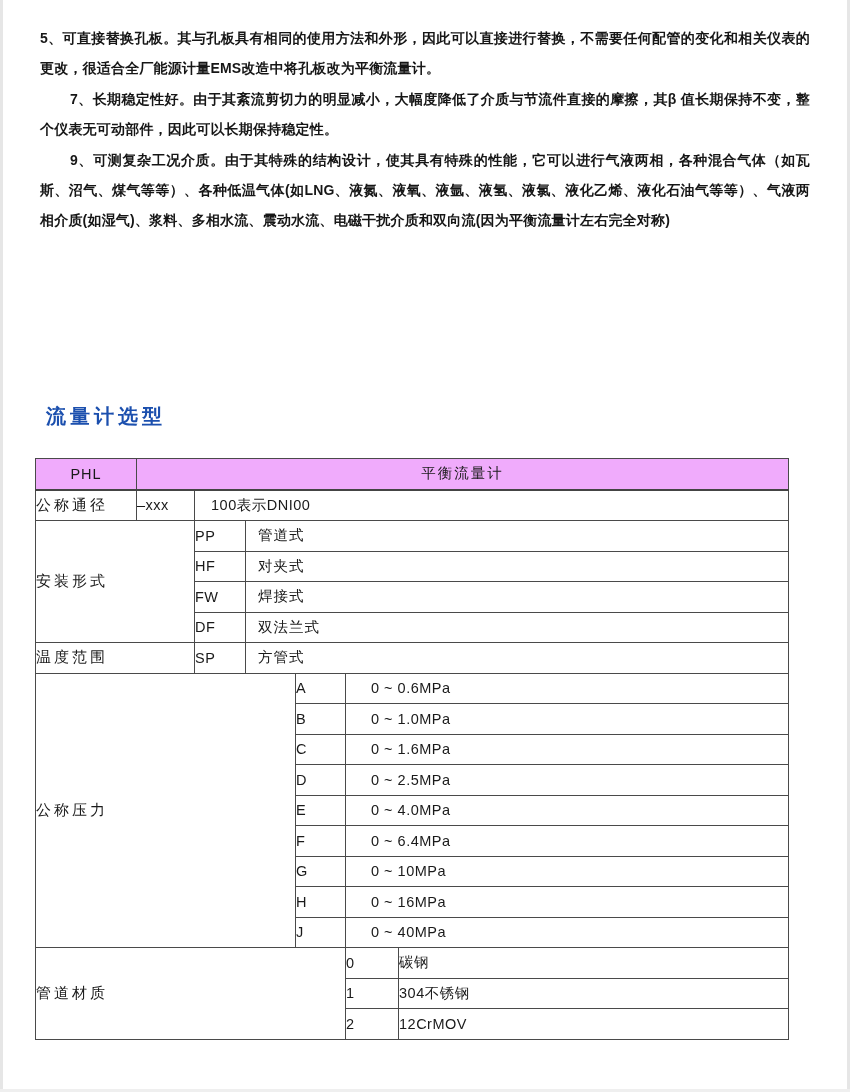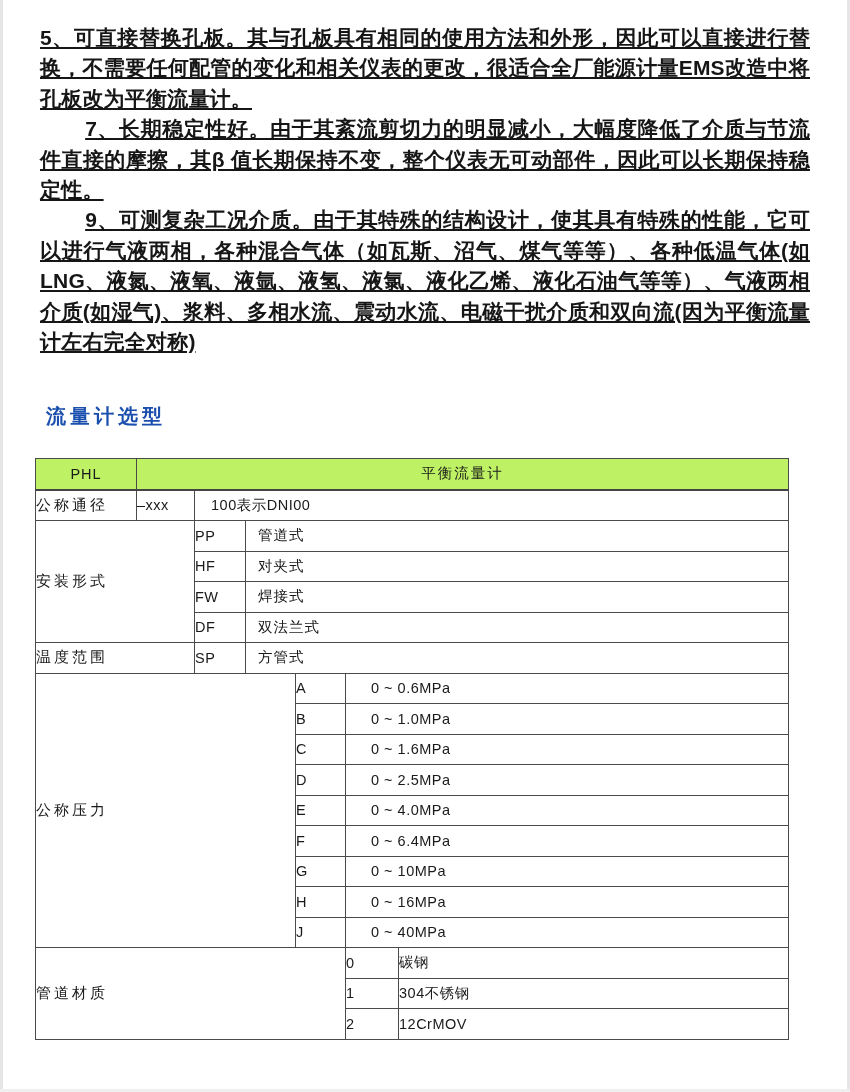--- a/index.html
+++ b/index.html
@@ -10,22 +10,22 @@
     color:#161616;
   }
   .edge{position:absolute;top:0;height:100%;width:3px;background:#e6e6e6;}
   .edge.left{left:0;}
   .edge.right{right:0;}
   .edge-bottom{position:absolute;left:0;bottom:0;width:100%;height:3px;background:#efefef;}
 
   
   .bodytext{
     position:absolute; left:40px; top:23px; width:770px;
-    font-size:21px; font-weight:600; line-height:30.4px;
-    text-align:justify; letter-spacing:0.2px;text-decoration:underline;
+    font-size:14px; font-weight:600; line-height:30.4px;
+    text-align:justify; letter-spacing:0.2px;
   }
   .bodytext p{margin:0; text-indent:2.15em;}
   .bodytext p.noindent{text-indent:0;}
 
   
   .section-title{
     position:absolute; left:46px; top:403px;
     font-size:20px; font-weight:bold; color:#1b4fae; letter-spacing:4px;
   }
 
@@ -33,21 +33,21 @@
   table.sel{
     position:absolute; left:35px; top:458px; width:754px;
     border-collapse:collapse; table-layout:fixed;
     font-size:14.5px; color:#1a1a1a;
   }
   table.sel td{
     border:1px solid #4a4a4a; height:29.5px; padding:0;
     vertical-align:middle; overflow:hidden; white-space:nowrap;
   }
   table.sel{border:1.5px solid #6a6a6a;}
-  tr.hdr td{background:#bef264; border-bottom:2px solid #444444;}
+  tr.hdr td{background:#f0abfc; border-bottom:2px solid #444444;}
   td.mcode{text-align:center; letter-spacing:1px;}
   td.pname{text-align:center; letter-spacing:2px;}
   td.lbl{padding-left:26px; letter-spacing:3px; font-size:15px;}
   td.lbl-top{vertical-align:top; padding-top:22px;}
   td.code{text-align:left; letter-spacing:0.5px;}
   td.desc{letter-spacing:1px;}
   td.desc.dn{padding-left:16px; letter-spacing:0.5px;}
   td.desc.ins{padding-left:12px;}
   td.desc.prs{padding-left:25px; letter-spacing:0.5px;}
   td.desc.mat{letter-spacing:0.5px;}

